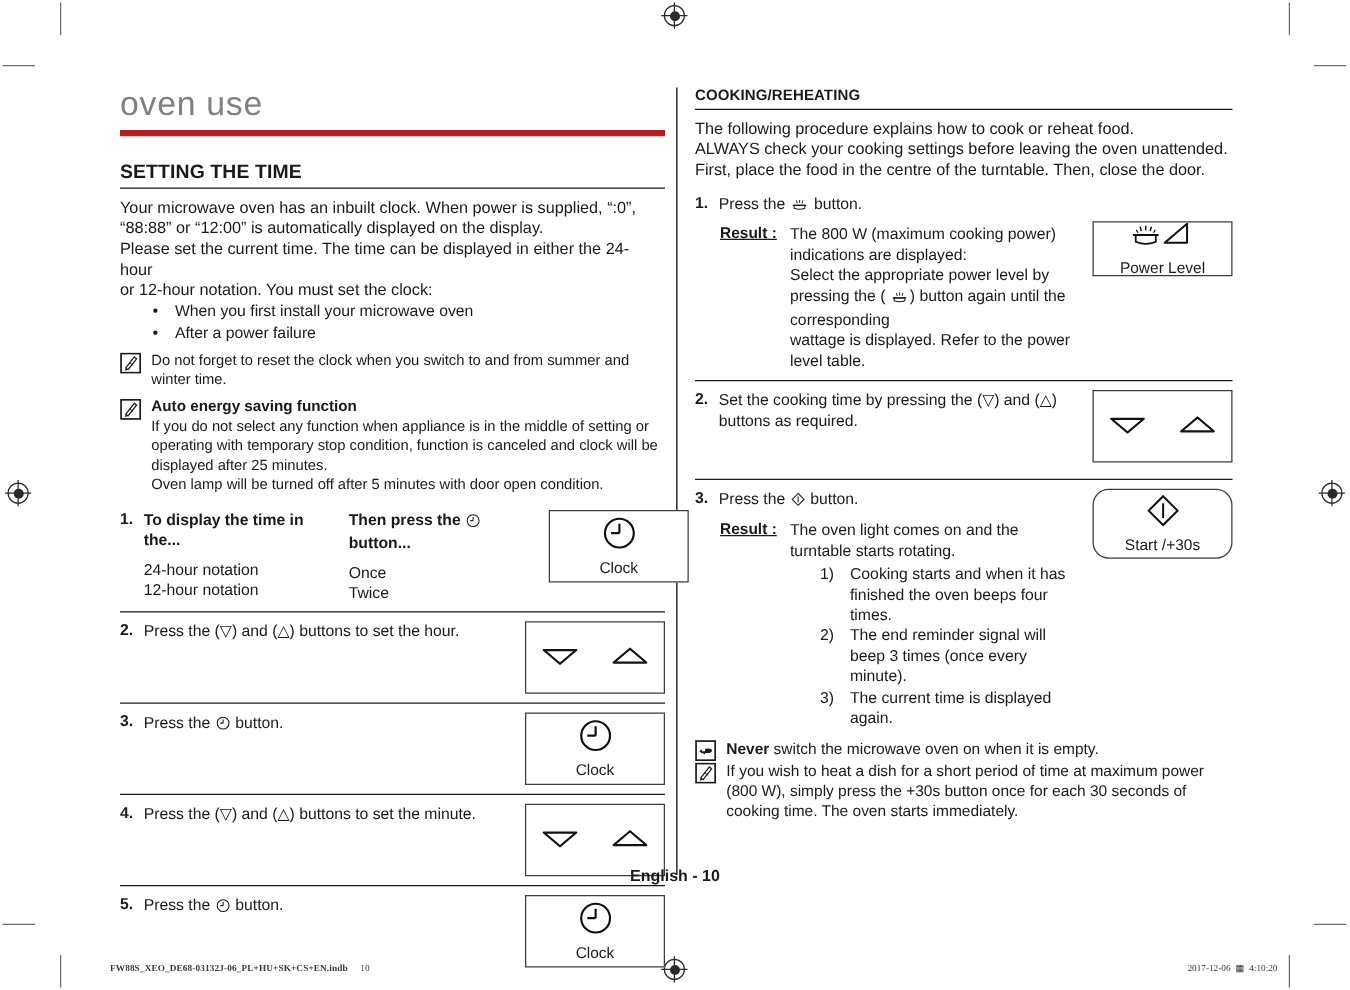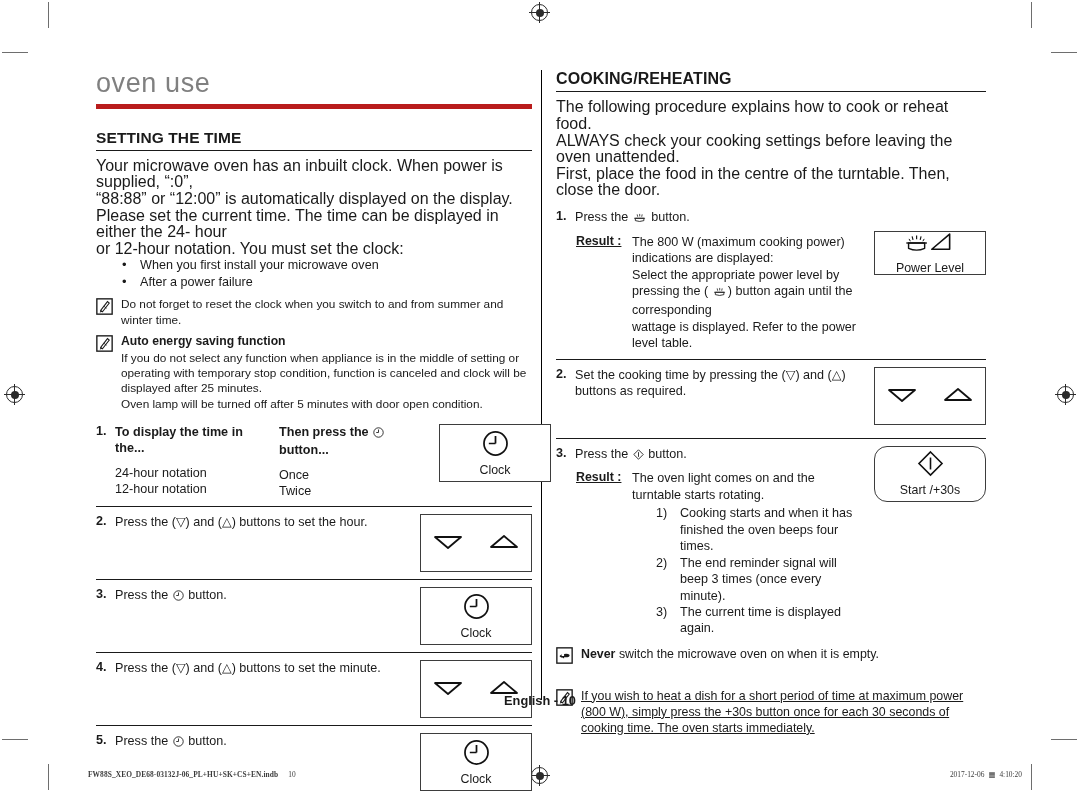--- a/index.html
+++ b/index.html
@@ -76,25 +76,25 @@
   }
   .section-title {
     font-size: 15.5px;
     font-weight: bold;
     letter-spacing: 0.1px;
     margin: 0 0 7px 0;
     padding-bottom: 3px;
     border-bottom: 1.6px solid #1a1a1a;
     line-height: 1.15;
   }
-  .col-right .section-title { font-size: 16px; }
+  .col-right .section-title { font-size: 12px; }
 
   
   p.body {
-    font-size: 16px;
+    font-size: 13px;
     line-height: 16.6px;
     margin: 0;
   }
   .intro { margin-bottom: 5px; }
 
   ul.bullets {
     margin: 0 0 6px 0;
     padding-left: 26px;
     list-style: none;
   }
@@ -581,21 +581,21 @@
       <span class="icon-hand">
         <svg viewBox="0 0 20 20" width="17" height="17" aria-hidden="true">
           <rect x="1" y="1" width="18" height="18" fill="none" stroke="#1a1a1a" stroke-width="1.6"></rect>
           <path d="M4 10.5 H9.5 V8.2 Q12 7.6 14.2 8.2 Q16.4 8.9 16 10.4 Q15.6 12 13.4 12.2 H9.5 V13.6 Z" fill="#1a1a1a"></path>
           <path d="M4.2 10.6 L6.6 8.6 V12.8 Z" fill="#1a1a1a"></path>
         </svg>
       </span>
       <span class="note-body" style="font-size:12.4px; line-height:16px;"><b>Never</b><span> switch the microwave oven on when it is empty.</span></span>
     </div>
 
-    <div class="note" style="margin-top:24px;text-decoration:underline;">
+    <div class="note" style="margin-top:0;">
       <span class="icon-note">
         <svg viewBox="0 0 20 20" width="17" height="17" aria-hidden="true">
           <rect x="1" y="1" width="18" height="18" fill="none" stroke="#1a1a1a" stroke-width="1.6"></rect>
           <path d="M5.5 14.5 L13.5 4.2 L15.6 5.9 L7.6 16.2 Z" fill="none" stroke="#1a1a1a" stroke-width="1.2"></path>
           <path d="M5.5 14.5 L7.6 16.2 L4.4 17.2 Z" fill="#1a1a1a"></path>
           <path d="M9.2 9.6 L12.4 12.1" stroke="#1a1a1a" stroke-width="0.9"></path>
         </svg>
       </span>
       <span class="note-body" style="font-size:12.4px; line-height:16px;">If you wish to heat a dish for a short period of time at maximum power (800 W), simply press the +30s button once for each 30 seconds of cooking time. The oven starts immediately.</span>
     </div>

